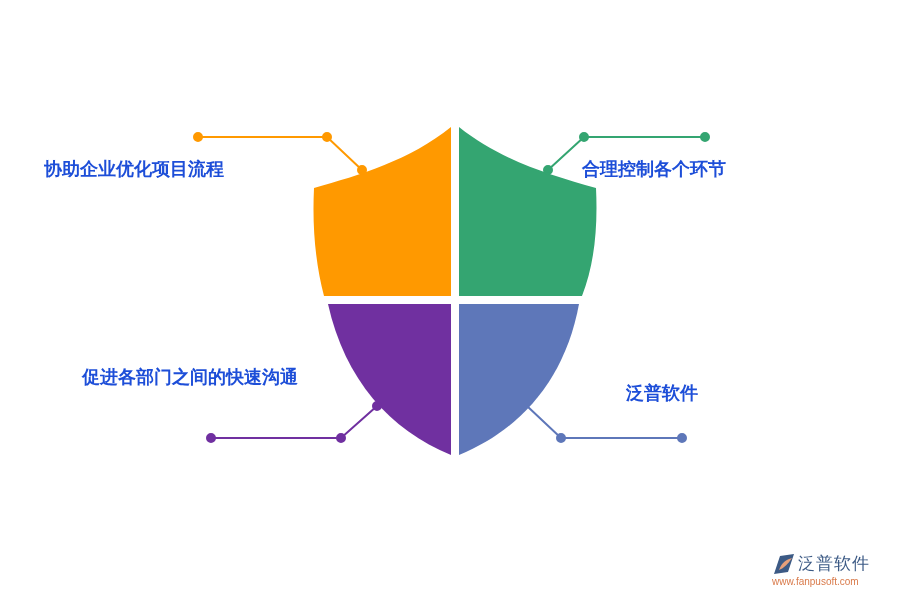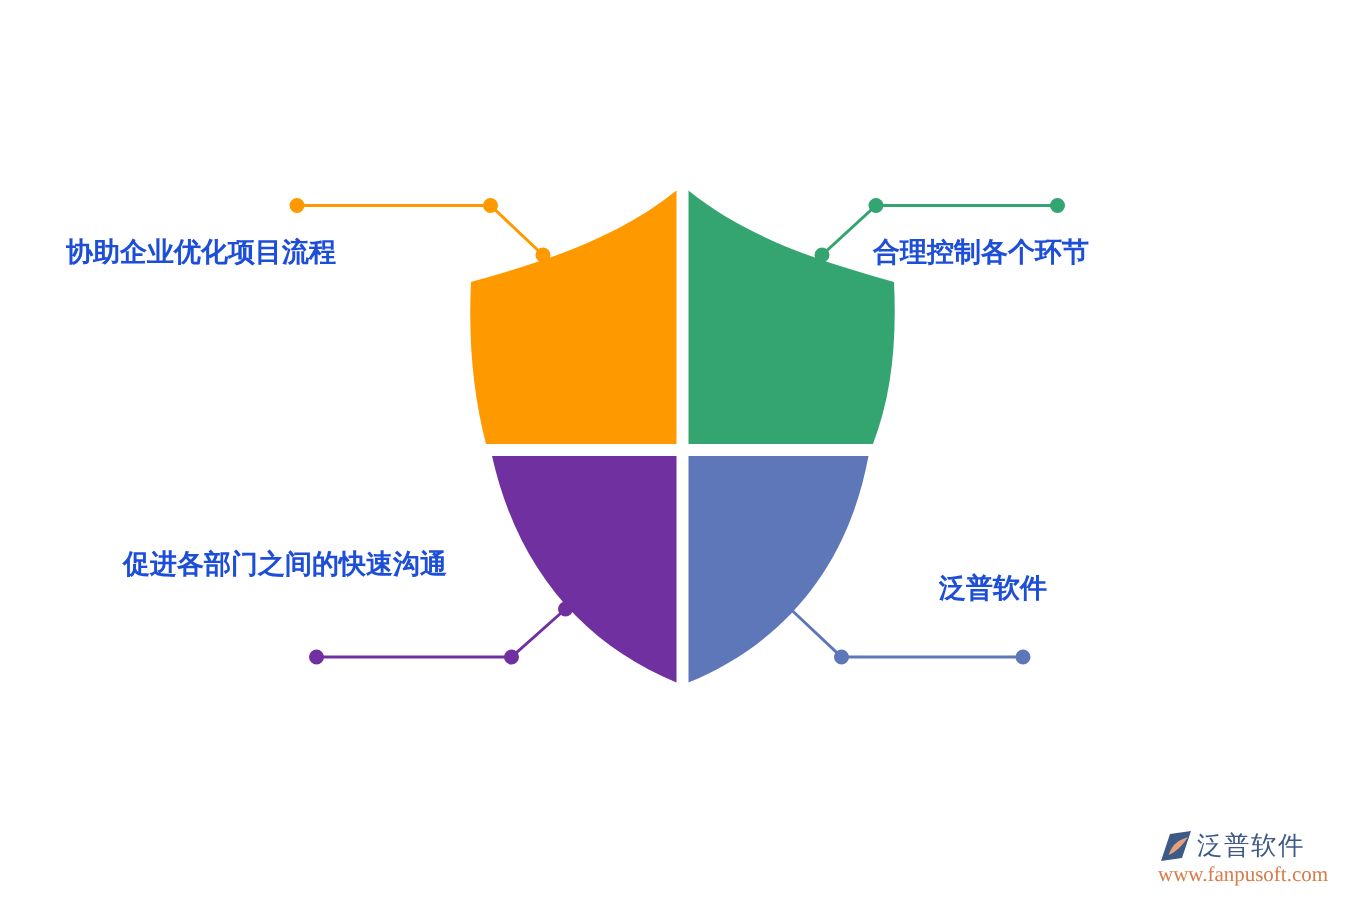--- a/index.html
+++ b/index.html
@@ -4,22 +4,22 @@
   <style>
     html, body { margin: 0; padding: 0; background: #ffffff; }
     body { width: 900px; height: 600px; position: relative; overflow: hidden;
            font-family: "DejaVu Sans", "Liberation Sans", sans-serif; }
     svg.diagram { position: absolute; left: 0; top: 0; }
     .label { position: absolute; font-size: 18px; font-weight: bold; color: #1d4ed8;
              white-space: nowrap; line-height: 1; }
     .logo { position: absolute; left: 770px; top: 552px; width: 125px; height: 40px; }
     .logo-text { position: absolute; left: 28px; top: 0; font-size: 17px; color: #3c5a85;
                  letter-spacing: 1px; white-space: nowrap; }
-    .logo-url { position: absolute; left: 2px; top: 24px; font-size: 14px; color: #d97a4a;
-                font-family: Liberation Serif, serif; white-space: nowrap; }
+    .logo-url { position: absolute; left: 2px; top: 24px; font-size: 10px; color: #d97a4a;
+                font-family: Liberation Sans, sans-serif; white-space: nowrap; }
   </style>
 </head>
 <body>
 
 <svg class="diagram" width="900" height="600" viewBox="0 0 900 600">
 
   <path d="M451,127 C410,160 360,175 314,188 C312,230 316,265 324,296 L451,296 Z" fill="#FF9900"></path>
 
   <path d="M459,127 C500,160 550,175 596,188 C598,230 594,265 582,296 L459,296 Z" fill="#34A571"></path>
 

